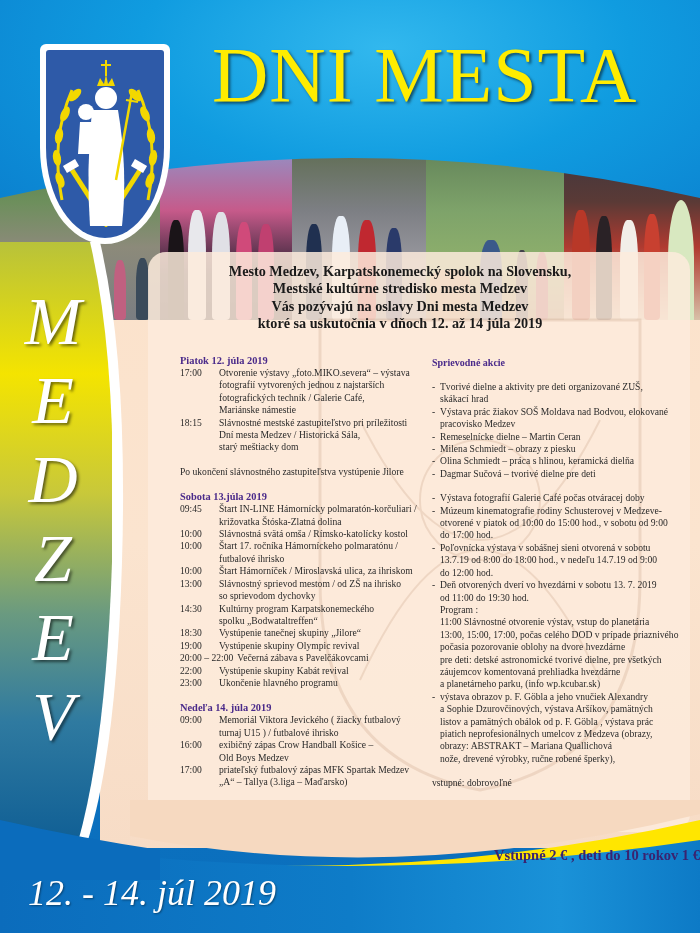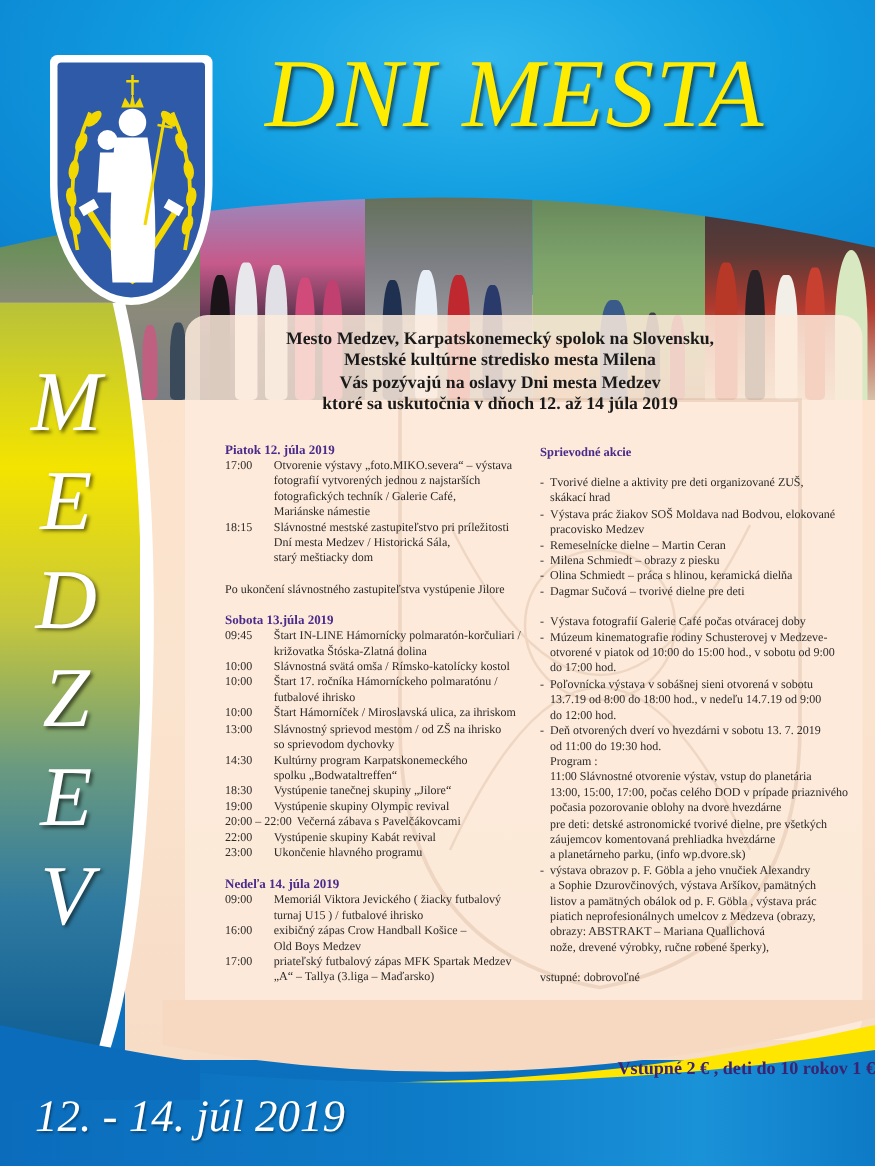--- a/index.html
+++ b/index.html
@@ -13,21 +13,21 @@
   .header { position: absolute; left: 0; top: 0; width: 700px; height: 240px;
     background: radial-gradient(ellipse at 55% 20%, #32b8ee 0%, #109ce0 45%, #0a7ccc 100%); }
 
   .crest { position: absolute; left: 40px; top: 44px; width: 130px; height: 200px; z-index: 5;
     background: #fff; border-radius: 6px 6px 50% 50% / 6px 6px 48% 48%; padding: 6px; }
   .crest-inner { width: 100%; height: 100%; background: #2e5aa8;
     border-radius: 3px 3px 50% 50% / 3px 3px 48% 48%; position: relative; overflow: hidden; }
   .crest svg { position: absolute; left: 0; top: 0; width: 100%; height: 100%; }
 
   .title { position: absolute; left: 212px; top: 36px; font-family: "Liberation Serif", serif;
-    font-style: italic; font-size: 78px; color: #ffec00; letter-spacing: 1px; line-height: 1;
+    font-size: 78px; color: #ffec00; letter-spacing: 1px; line-height: 1;
     text-shadow: 2px 2px 3px rgba(0,0,0,0.55); white-space: nowrap; }
 
   
   .photos { position: absolute; left: 0; top: 138px; width: 700px; height: 182px; z-index: 2;
     clip-path: path('M0,60 Q350,-20 700,60 L700,182 L0,182 Z'); display: flex; }
   .photo { height: 100%; position: relative; overflow: hidden; }
   .photo-1 { width: 160px; background: linear-gradient(180deg,#4f7a48 0%,#6d8f5c 35%,#8c8a7a 60%,#7a7d82 100%); }
   .photo-2 { width: 132px; background: linear-gradient(180deg,#8a9ad0 0%,#c65a8a 40%,#2b2233 75%,#1a1620 100%); }
   .photo-3 { width: 134px; background: linear-gradient(180deg,#5b6b4c 0%,#7d7f84 40%,#9a9aa0 70%,#8a8c90 100%); }
   .photo-4 { width: 138px; background: linear-gradient(180deg,#5f7f57 0%,#7ea36a 40%,#8fb06c 70%,#a08060 100%); }
@@ -190,21 +190,21 @@
     <span class="side-letter">M</span>
     <span class="side-letter">E</span>
     <span class="side-letter">D</span>
     <span class="side-letter">Z</span>
     <span class="side-letter">E</span>
     <span class="side-letter">V</span>
   </div>
 
   <div class="intro">
     <span class="intro-line">Mesto Medzev, Karpatskonemecký spolok na Slovensku,</span>
-    <span class="intro-line">Mestské kultúrne stredisko mesta Milena</span>
+    <span class="intro-line">Mestské kultúrne stredisko mesta Medzev</span>
     <span class="intro-line">Vás pozývajú na oslavy Dni mesta Medzev</span>
     <span class="intro-line">ktoré sa uskutočnia v dňoch 12. až 14 júla 2019</span>
   </div>
 
   <div class="col col-left">
     <div class="day-heading">Piatok 12. júla 2019</div>
     <div id="friday-events">
         <div class="ev">
           <span class="ev-time">17:00</span>
           <span class="ev-text">
@@ -397,21 +397,21 @@
           <span class="bullet-dash">-</span>
           <span class="bullet-text">
             <div>Deň otvorených dverí vo hvezdárni v sobotu 13. 7. 2019</div>
             <div>od 11:00 do 19:30 hod.</div>
             <div>Program :</div>
             <div>11:00 Slávnostné otvorenie výstav, vstup do planetária</div>
             <div>13:00, 15:00, 17:00, počas celého DOD v prípade priaznivého</div>
             <div>počasia pozorovanie oblohy na dvore hvezdárne</div>
             <div>pre deti: detské astronomické tvorivé dielne, pre všetkých</div>
             <div>záujemcov komentovaná prehliadka hvezdárne</div>
-            <div>a planetárneho parku, (info wp.dvore.sk)</div>
+            <div>a planetárneho parku, (info wp.kcubar.sk)</div>
           </span>
         </div>
         <div class="bullet">
           <span class="bullet-dash">-</span>
           <span class="bullet-text">
             <div>výstava obrazov p. F. Göbla a jeho vnučiek Alexandry</div>
             <div>a Sophie Dzurovčinových, výstava Aršíkov, pamätných</div>
             <div>listov a pamätných obálok od p. F. Göbla , výstava prác</div>
             <div>piatich neprofesionálnych umelcov z Medzeva (obrazy,</div>
             <div>obrazy: ABSTRAKT – Mariana Quallichová</div>

